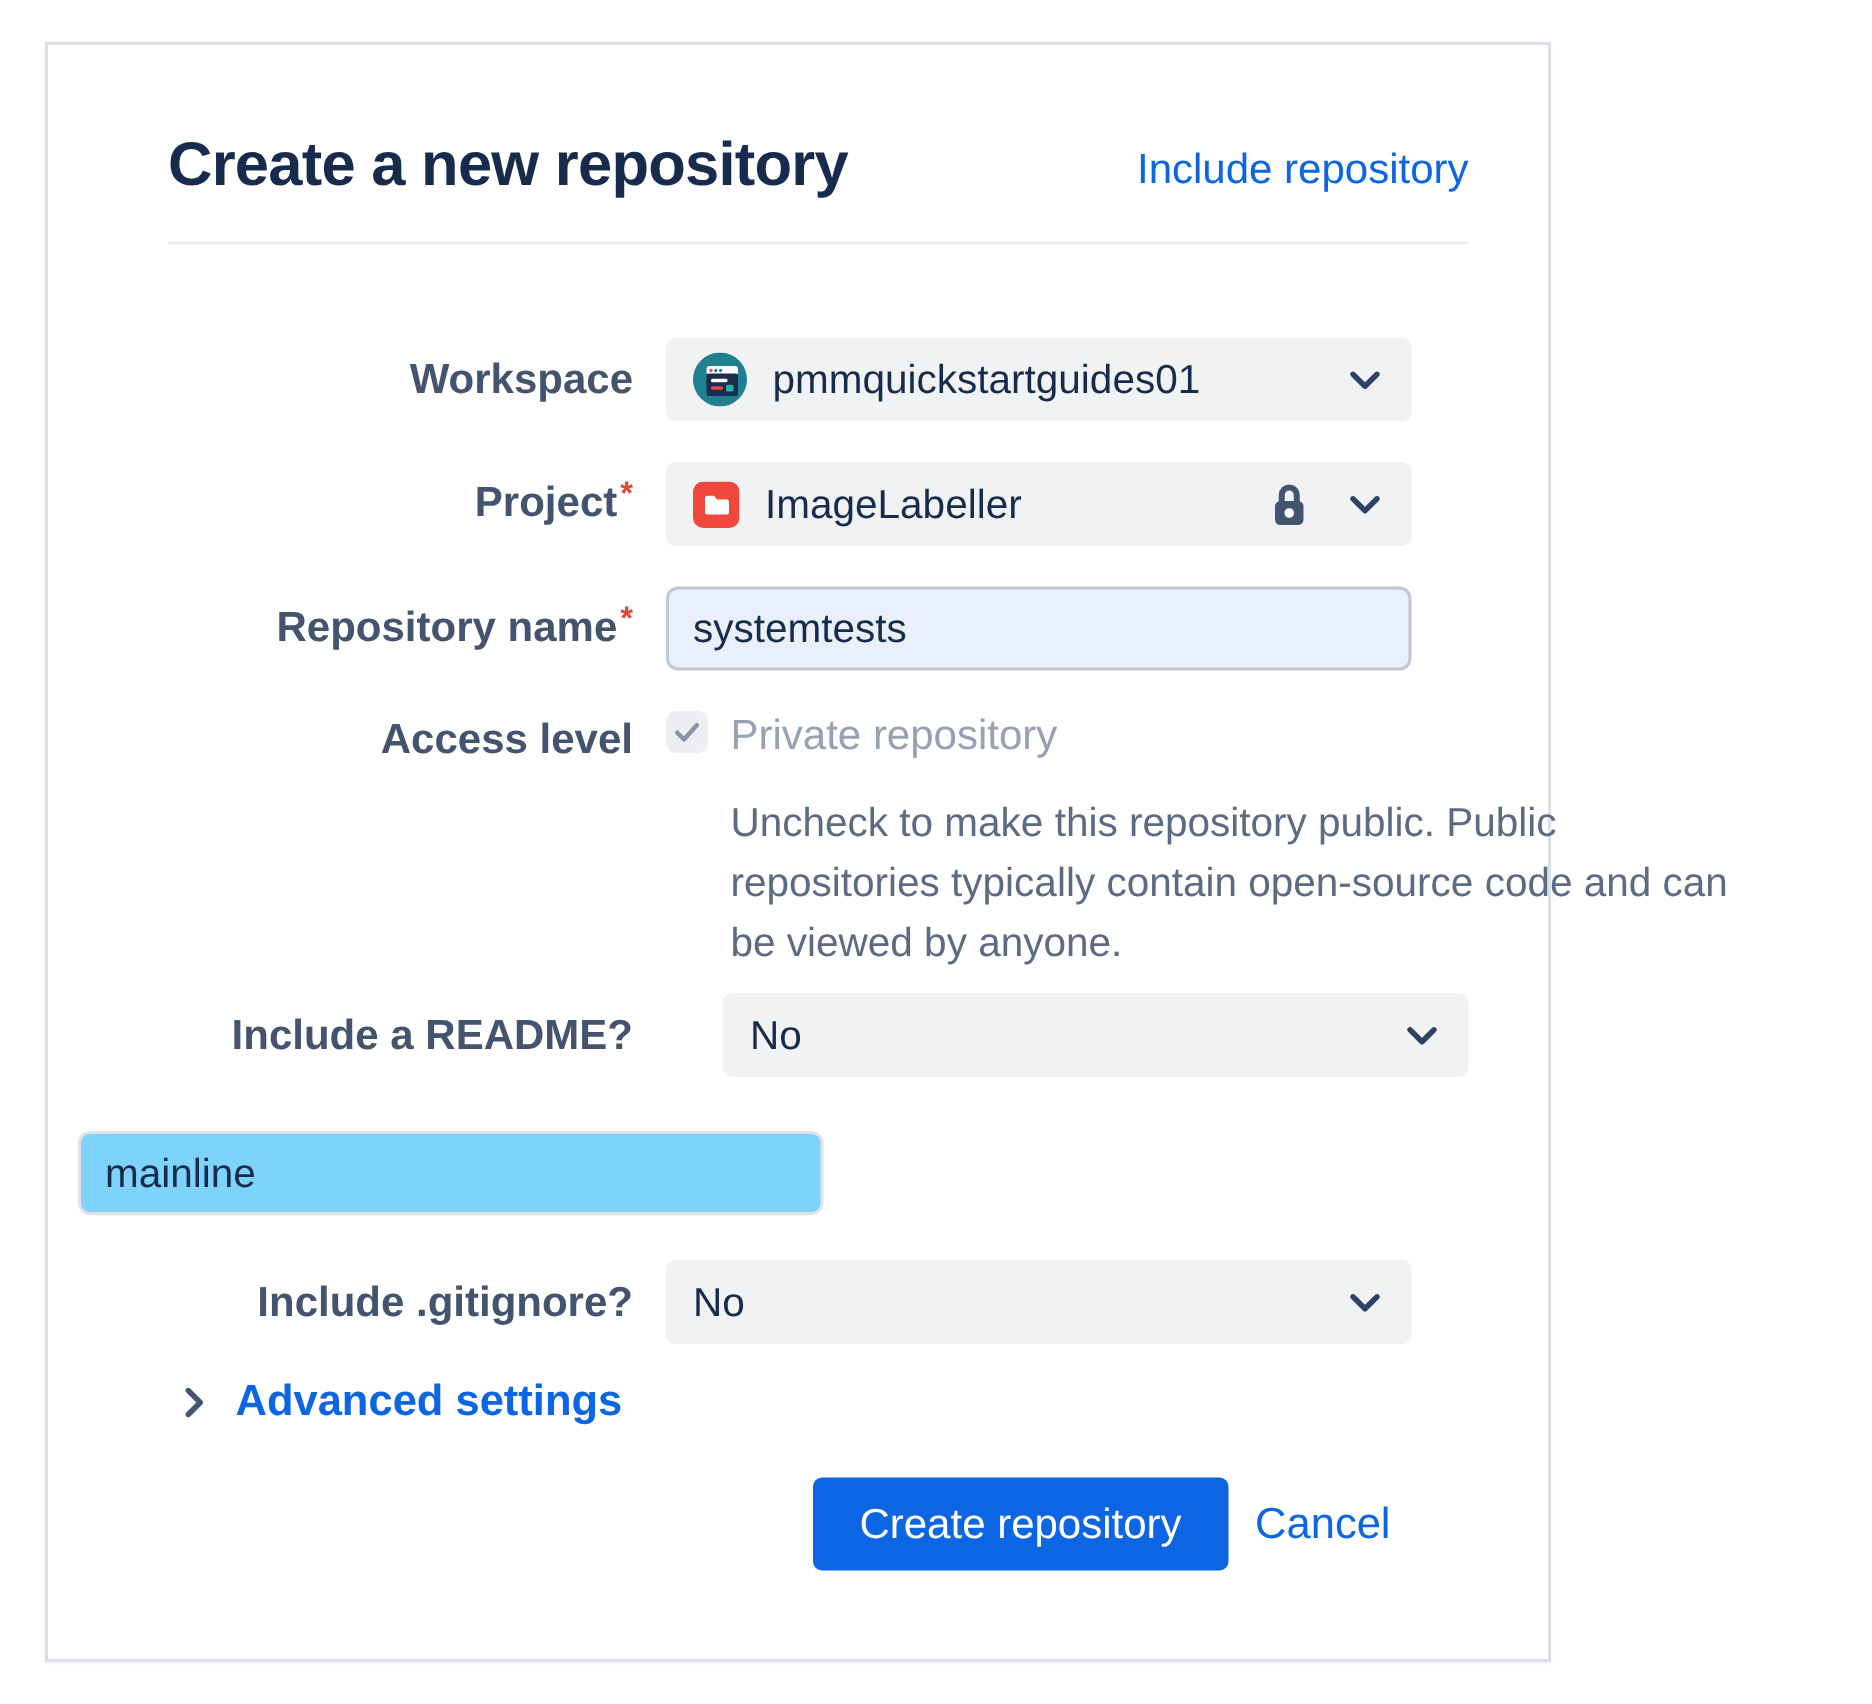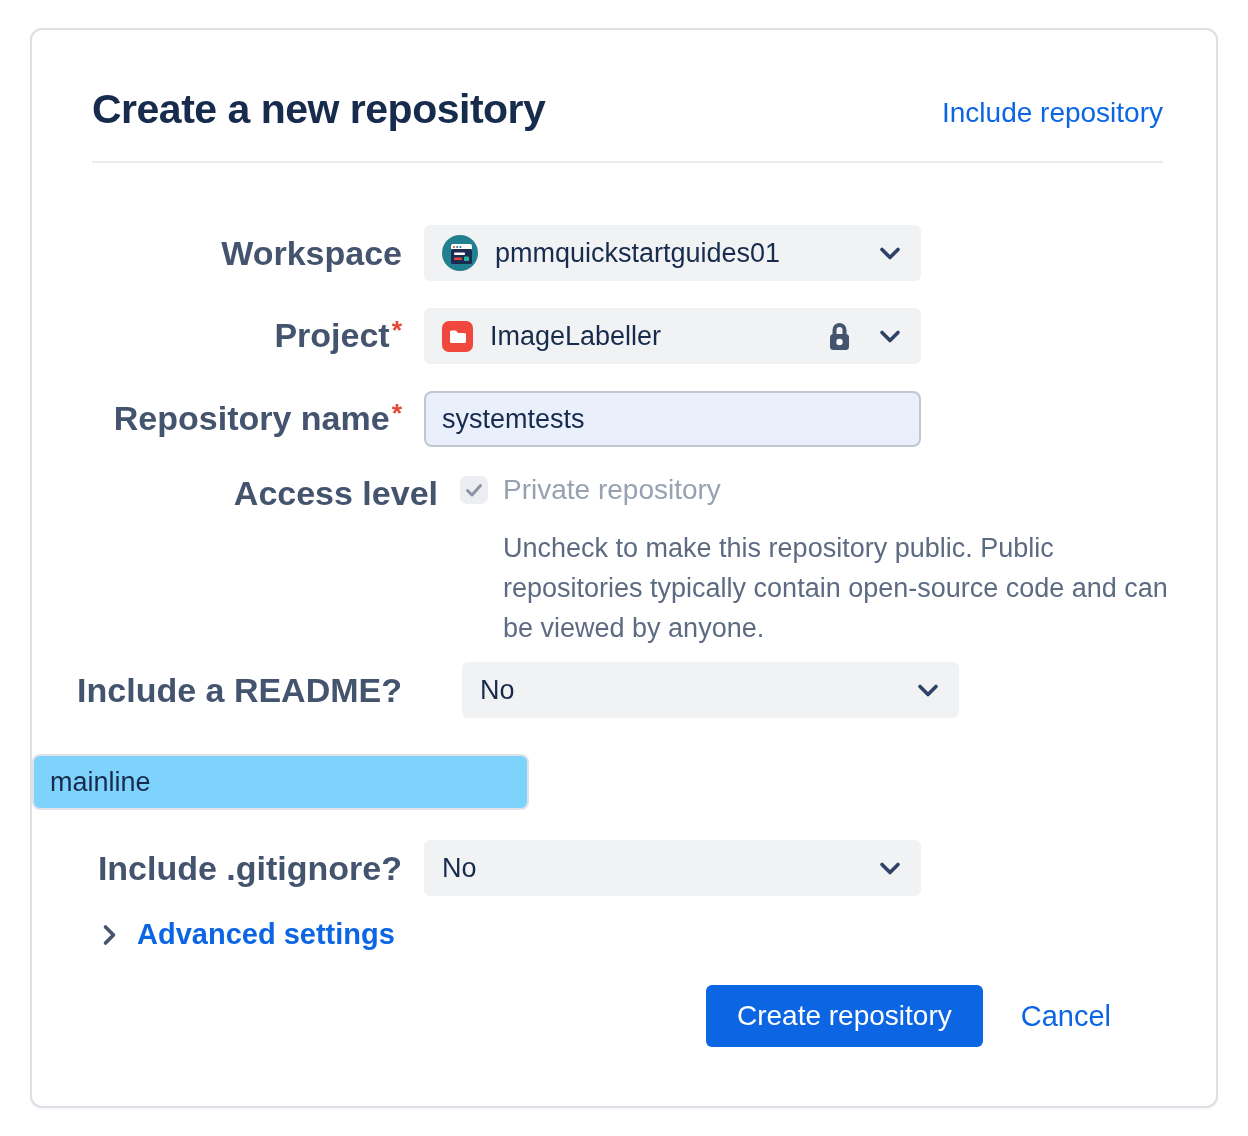--- a/index.html
+++ b/index.html
@@ -3,28 +3,29 @@
 <meta charset="utf-8">
 <style>
   * { margin: 0; padding: 0; box-sizing: border-box; }
   html, body {
     background: var(--page_bg, #FFFFFF);
     font-family: "Liberation Sans", sans-serif;
     color: var(--title_text, #172B4D);
     width: 1248px;
   }
   .card {
-    width: 1188px;
+    width: 1004px;
     min-height: 1080px;
     margin: 28px 30px;
     background: #FFFFFF;
     border: 2px solid var(--card_border, #DCDFE4);
-    border-radius: 12px;
+    border-radius: 0;
     box-shadow: 0 1px 2px rgba(23,43,77,0.05);
     padding-bottom: 50px;
+    padding-left: 20px;
   }
   .card-header {
     display: flex;
     justify-content: space-between;
     align-items: flex-end;
     padding: 56px 53px 0 60px;
   }
   .page-title {
     font-size: 41px;
     font-weight: 700;
@@ -48,21 +49,21 @@
   .form-row {
     display: flex;
     align-items: center;
     margin-bottom: 27px;
   }
   .form-row.top { align-items: flex-start; }
   .row-label {
     width: 392px;
     padding-right: 22px;
     text-align: right;
-    font-size: 34px;
+    font-size: 28px;
     font-weight: 600;
     color: var(--label_text, #44546F);
     line-height: 34px;
     flex-shrink: 0;
   }
   .row-label .narrow { display: inline-block; max-width: 215px; }
   .req {
     color: var(--danger, #E34935);
     font-size: 0.78em;
     position: relative;
@@ -98,21 +99,21 @@
     outline: none;
   }
   .text-input.highlight {
     background: var(--input_highlight_bg, #E9F0FC);
     border: 2px solid var(--input_highlight_border, #C1C7D0);
   }
   .text-input.plain {
     background: #7dd3fc;
     border: 2px solid var(--input_border, #DFE2E8);
   }
-  .checkbox-line { display: flex; align-items: center; }
+  .checkbox-line { display: flex; align-items: flex-start; }
   .checkbox {
     width: 28px;
     height: 28px;
     border-radius: 7px;
     background: var(--checkbox_bg, #EDEEF2);
     display: inline-flex;
     align-items: center;
     justify-content: center;
     flex-shrink: 0;
   }
@@ -142,21 +143,21 @@
   }
   .advanced-label {
     color: var(--accent, #0C66E4);
     font-size: 29px;
     font-weight: 600;
   }
   .actions {
     display: flex;
     justify-content: flex-end;
     align-items: center;
-    gap: 38px;
+    gap: 18px;
     margin-top: 34px;
     padding-right: 105px;
   }
   .primary-btn {
     height: 62px;
     padding: 0 31px;
     background: var(--accent, #0C66E4);
     color: #FFFFFF;
     border: none;
     border-radius: 6px;
@@ -242,21 +243,21 @@
 
     <div class="form-row">
       <div class="row-label">
         <span>Repository name</span><span class="req">*</span>
       </div>
       <div class="field">
         <input class="text-input highlight" type="text" value="systemtests" style="">
       </div>
     </div>
 
-    <div class="form-row top" style="margin-bottom:14px;margin-left:36px;">
+    <div class="form-row top" style="margin-bottom:14px;">
       <div class="row-label" style="padding-top:2px;">
         <span>Access level</span>
       </div>
       <div class="access-field">
         <div class="checkbox-line">
           <span class="checkbox">
             <span class="icon">
               <svg width="18" height="15" viewBox="0 0 18 15">
                   <path d="M2.5 7.5 L7 12 L15.5 2.5" fill="none" stroke="#8A94A6" stroke-width="3" stroke-linecap="round" stroke-linejoin="round"></path>
                 </svg>

